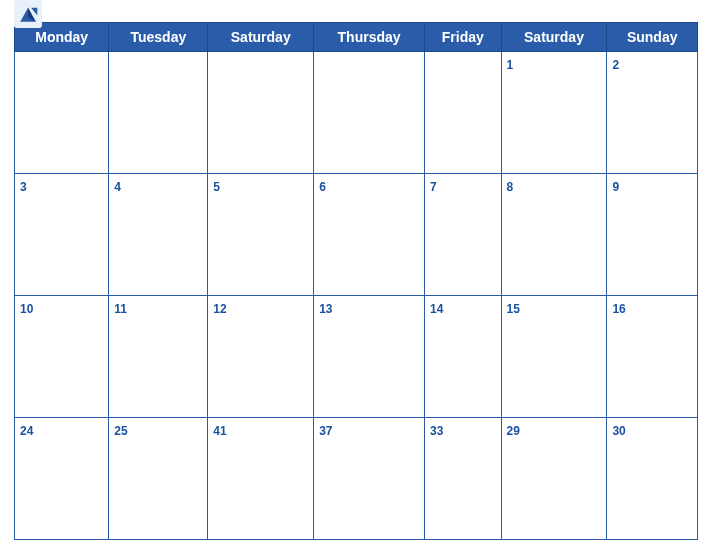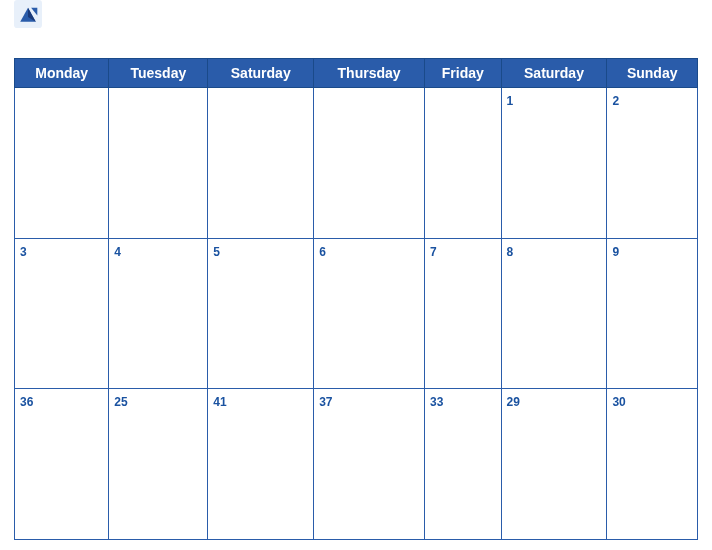--- a/index.html
+++ b/index.html
@@ -10,21 +10,20 @@
       height: 550px;
       overflow: hidden;
     }
     .calendar-container {
       width: 712px;
       height: 550px;
       background: #fff;
       padding: 10px 14px 10px 14px;
       display: flex;
       flex-direction: column;
-      gap: 36px;
     }
     .header {
       display: flex;
       align-items: center;
       justify-content: center;
       position: relative;
       margin-bottom: 6px;
       padding: 4px 0 2px 0;
     }
     .logo {
@@ -149,21 +148,30 @@
         <tr class="week-row">
           <td><span class="day-number">3</span></td>
           <td><span class="day-number">4</span></td>
           <td><span class="day-number">5</span></td>
           <td><span class="day-number">6</span></td>
           <td><span class="day-number">7</span></td>
           <td><span class="day-number">8</span></td>
           <td><span class="day-number">9</span></td>
         </tr>
         <tr class="week-row">
-          <td><span class="day-number">36</span></td>
+          <td><span class="day-number">10</span></td>
+          <td><span class="day-number">11</span></td>
+          <td><span class="day-number">12</span></td>
+          <td><span class="day-number">13</span></td>
+          <td><span class="day-number">14</span></td>
+          <td><span class="day-number">15</span></td>
+          <td><span class="day-number">16</span></td>
+        </tr>
+        <tr class="week-row">
+          <td><span class="day-number">24</span></td>
           <td><span class="day-number">25</span></td>
           <td><span class="day-number">41</span></td>
           <td><span class="day-number">37</span></td>
           <td><span class="day-number">33</span></td>
           <td><span class="day-number">29</span></td>
           <td><span class="day-number">30</span></td>
         </tr>
       </tbody>
   </table>
 </div>

